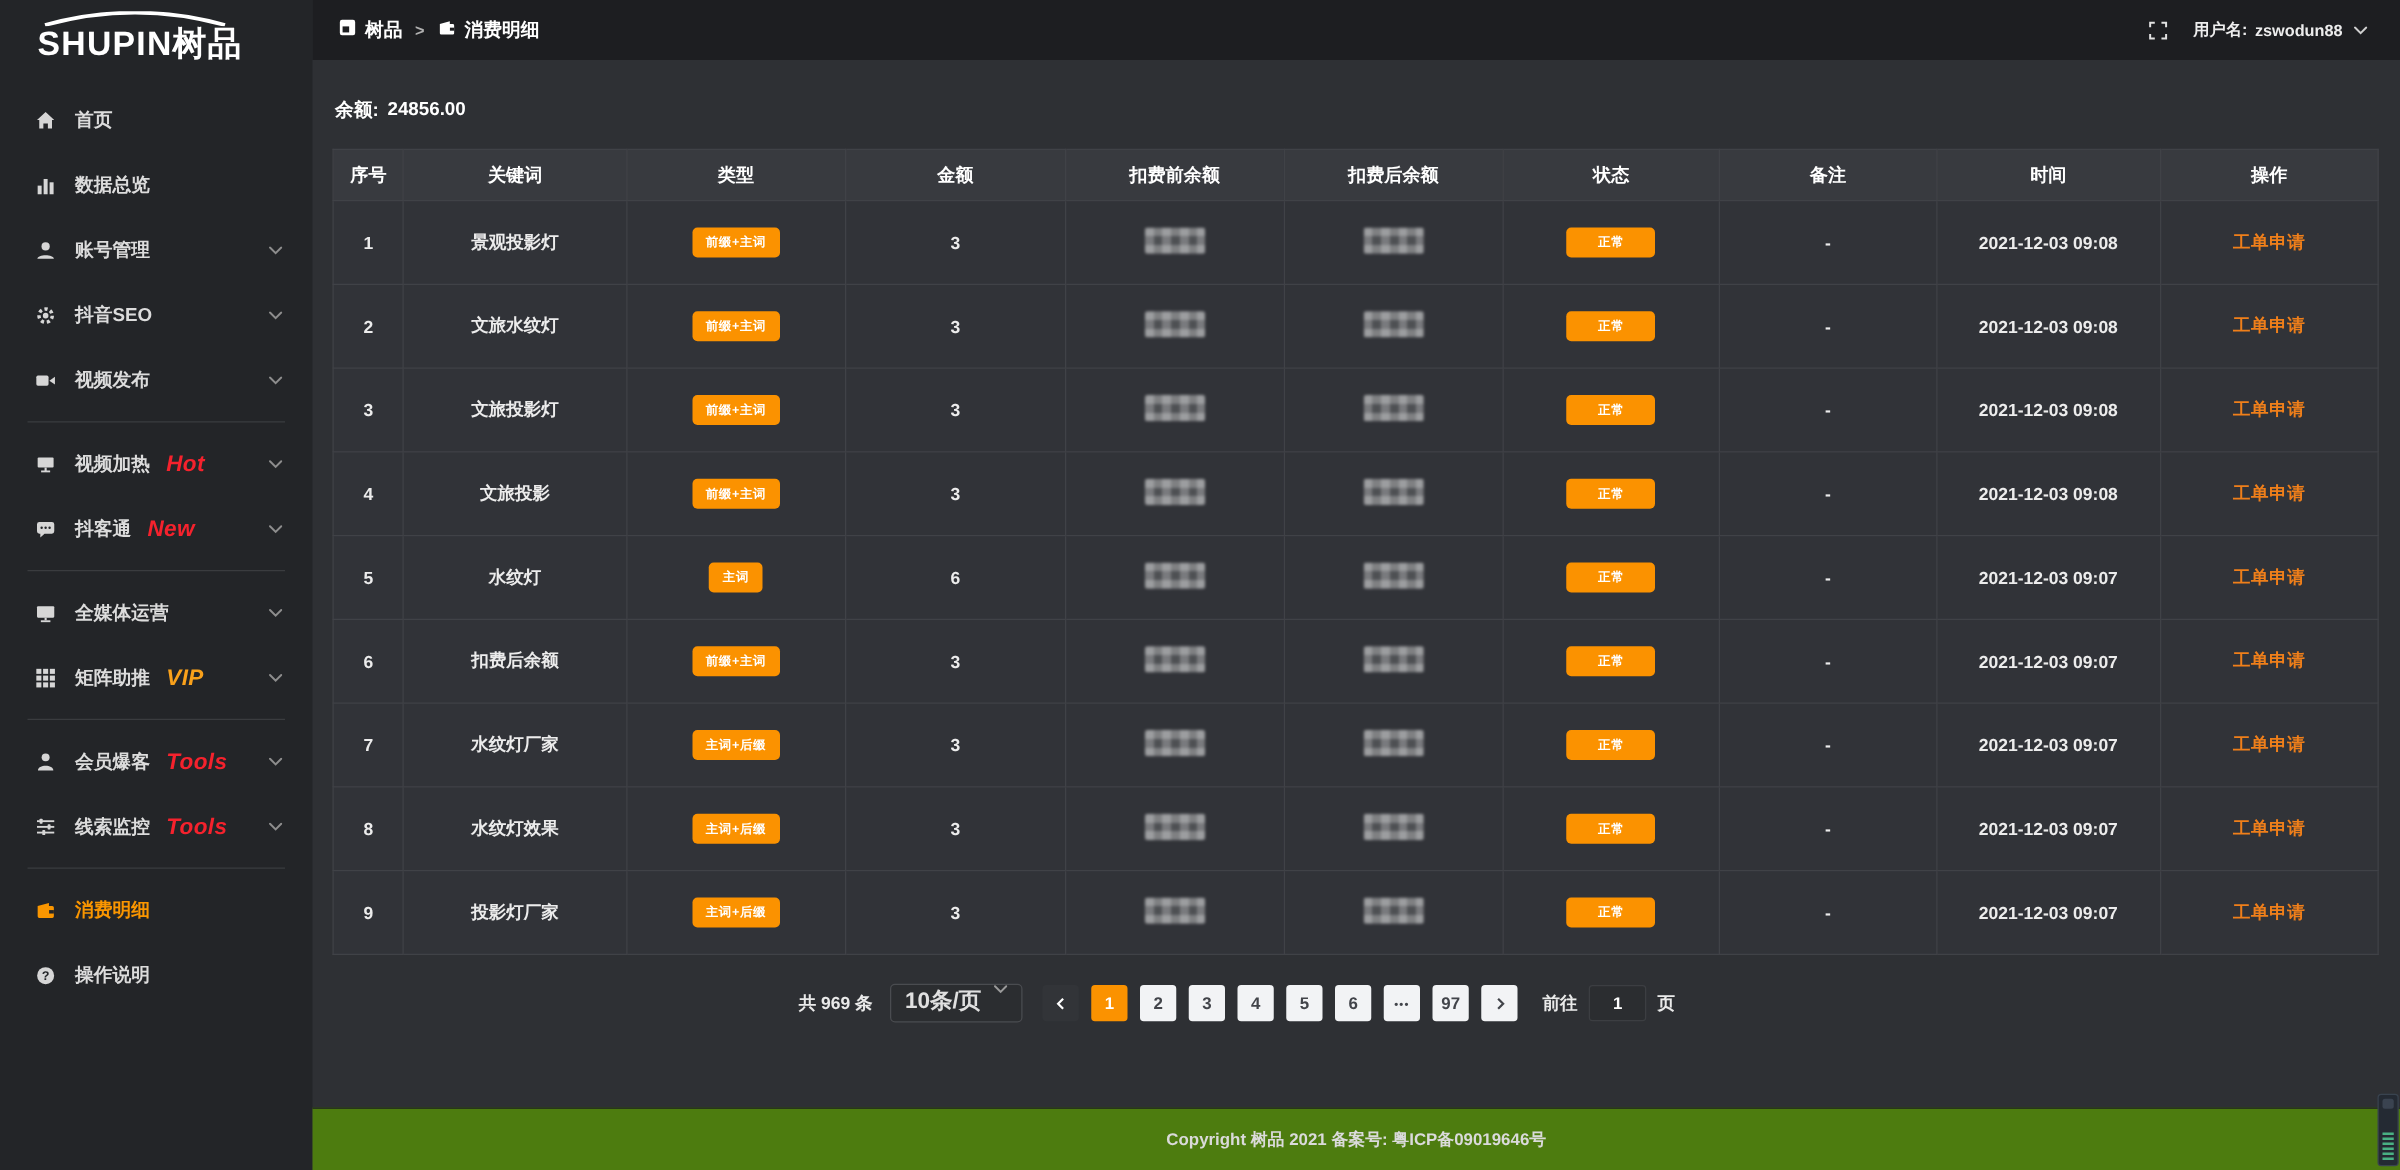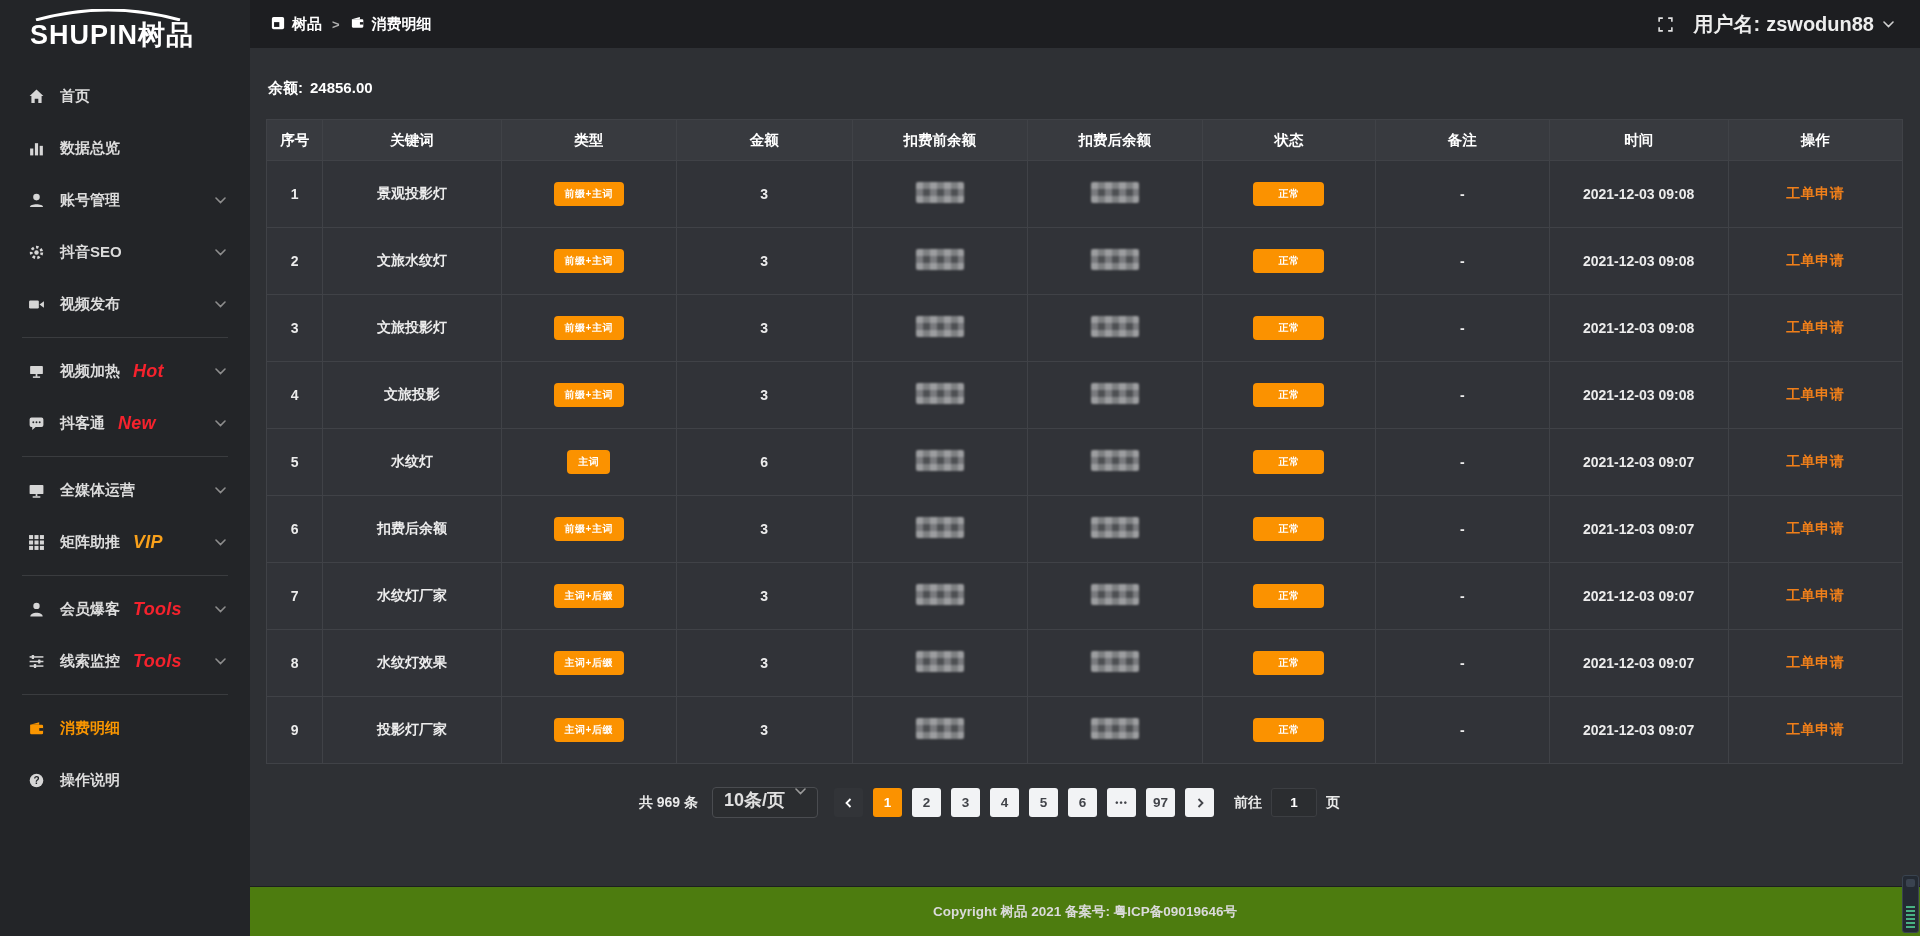--- a/index.html
+++ b/index.html
@@ -26,21 +26,21 @@
 
   
   .main { flex:1; display:flex; flex-direction:column; min-width:0; }
   .topbar { height:48px; background:#1d1e21; display:flex; align-items:center; padding:0 26px 0 21px; flex-shrink:0; }
   .breadcrumb { display:flex; align-items:center; font-size:15px; font-weight:600; color:#fff; }
   .crumb { display:flex; align-items:center; gap:7px; cursor:pointer; }
   .crumb.current { cursor:default; }
   .crumb-sep { color:#b0b0b0; font-size:13px; margin:0 10px; font-weight:bold; }
   .topbar-right { margin-left:auto; display:flex; align-items:center; gap:20px; color:#ededed; }
   .fullscreen { display:flex; color:#e2e2e2; cursor:pointer; }
-  .user { display:flex; align-items:center; gap:6px; font-size:20px; font-weight:600; cursor:pointer; }
+  .user { display:flex; align-items:center; gap:6px; font-size:13px; font-weight:600; cursor:pointer; }
   .user .chev { color:#cfcfcf; display:flex; margin-left:3px; }
 
   .content { flex:1; padding:0 17px 0 16px; }
   .balance { margin:31px 0 21px 2px; font-size:15px; font-weight:bold; color:#fff; display:flex; gap:7px; }
 
   
   table { width:100%; border-collapse:collapse; table-layout:fixed; }
   th, td { border:1px solid #404247; text-align:center; }
   thead th { height:41px; background:#383a3f; color:#fff; font-size:14.5px; font-weight:bold; }
   tbody td { height:67px; background:#313338; color:#ececec; font-size:14px; font-weight:600; }

